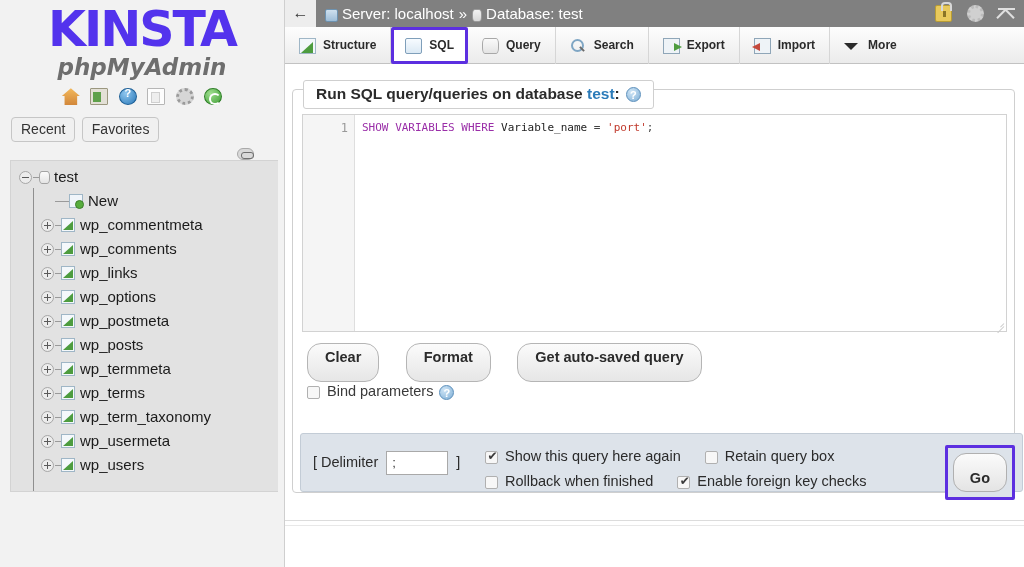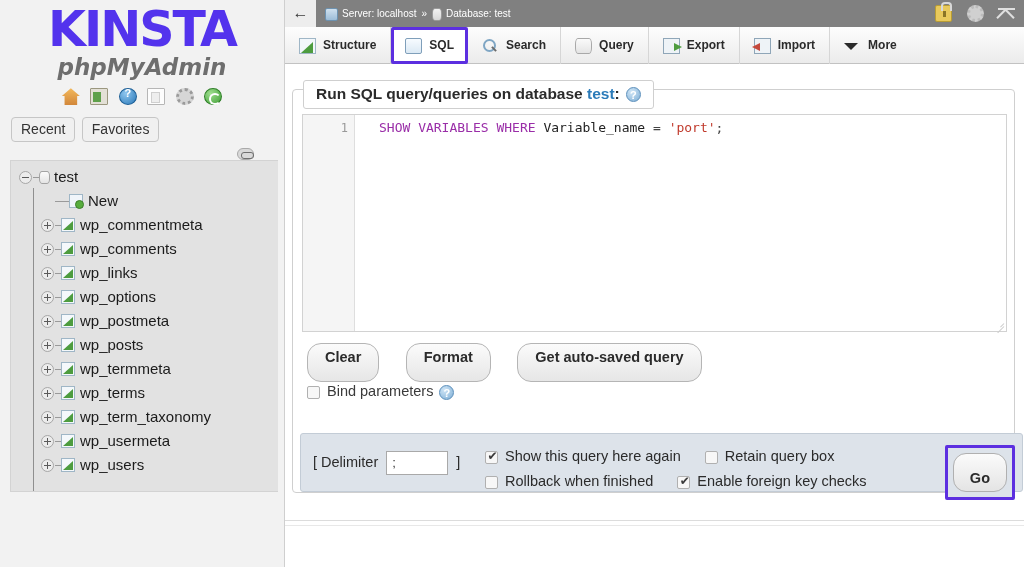--- a/index.html
+++ b/index.html
@@ -100,21 +100,21 @@
   
   #main { position: absolute; left: 285px; top: 0; width: 739px; height: 567px; background:#fff; }
 
   #topbar {
     height: 27px; background:#808080; color:#fff; position:relative;
   }
   .back-btn {
     position:absolute; left:0; top:0; width:31px; height:27px;
     background:#ededed; color:#3a3a3a; font-size:16px; text-align:center; line-height:26px;
   }
-  .crumb { position:absolute; left: 40px; top:0; height:27px; line-height:27px; font-size: 10px; color:#fff; }
+  .crumb { position:absolute; left: 40px; top:0; height:27px; line-height:27px; font-size: 15px; color:#fff; }
   .crumb-ico {
     display:inline-block; width:13px; height:13px; vertical-align:middle; margin-right:4px;
     background: linear-gradient(#cfe0ee,#9dbdd8); border:1px solid #6d92b0; border-radius:2px;
   }
   .crumb-ico.db { background: linear-gradient(#f2f2f2,#d8d8d8); border-color:#9a9a9a; border-radius:3px/5px; width:10px; }
   .crumb-sep { margin: 0 5px; }
   .top-right { position:absolute; right: 4px; top: 0; height:27px; }
   .top-right .tr-ic { display:inline-block; width:17px; height:17px; margin: 5px 5px 0 5px; vertical-align: top; position:relative; }
   .tr-lock { background:#e8c95c; border:1px solid #b89c34; border-radius:2px; }
   .tr-lock:before { content:''; position:absolute; left:5px; top:-4px; width:7px; height:7px; border:2px solid #d8d8d8; border-bottom:none; border-radius:4px 4px 0 0; }
@@ -174,22 +174,22 @@
   .editor-wrap {
     position:absolute; left: 9px; top: 24px; width: 705px; height: 218px;
     border:1px solid #d2d2d2; background:#fff;
   }
   .gutter {
     position:absolute; left:0; top:0; width: 52px; height:100%;
     background:#f5f5f5; border-right:1px solid #dedede;
   }
   .lineno { text-align:right; padding-right:6px; font-family:"DejaVu Sans Mono", monospace; font-size:12px; color:#999; line-height:18px; padding-top:4px; }
   .code {
-    position:absolute; left: 70px; top:0; right:0; padding: 4px 0 0 6px;
-    font-family:"DejaVu Sans Mono", monospace; font-size: 13px; line-height: 18px; white-space: pre;
+    position:absolute; left: 53px; top:0; right:0; padding: 4px 0 0 6px;
+    font-family:"DejaVu Sans Mono", monospace; font-size: 11px; line-height: 18px; white-space: pre;
   }
   .kw { color:#9a2ea8; }
   .id { color:#222; }
   .op { color:#444; }
   .str { color:#c0392b; }
   .resize-grip { position:absolute; right:1px; bottom:1px; width:12px; height:12px; }
   .resize-grip:before, .resize-grip:after {
     content:''; position:absolute; right:1px; background:#cccccc; height:1px;
   }
   .resize-grip:before { bottom:3px; width:9px; transform-origin: right; transform: rotate(-45deg); }
@@ -302,24 +302,24 @@
     </div>
 
     <div id="tabbar">
       <div class="tab">
         <span class="tico ti-structure"></span><span>Structure</span>
       </div>
       <div class="tab highlight">
         <span class="tico ti-sql"></span><span>SQL</span>
       </div>
       <div class="tab">
+        <span class="tico ti-query"></span><span>Query</span>
+      </div>
+      <div class="tab">
         <span class="tico ti-search"></span><span>Search</span>
-      </div>
-      <div class="tab">
-        <span class="tico ti-query"></span><span>Query</span>
       </div>
       <div class="tab">
         <span class="tico ti-export"></span><span>Export</span>
       </div>
       <div class="tab">
         <span class="tico ti-import"></span><span>Import</span>
       </div>
       <div class="tab" style="border-right:none;">
         <span class="tico ti-more"></span><span>More</span>
       </div>

